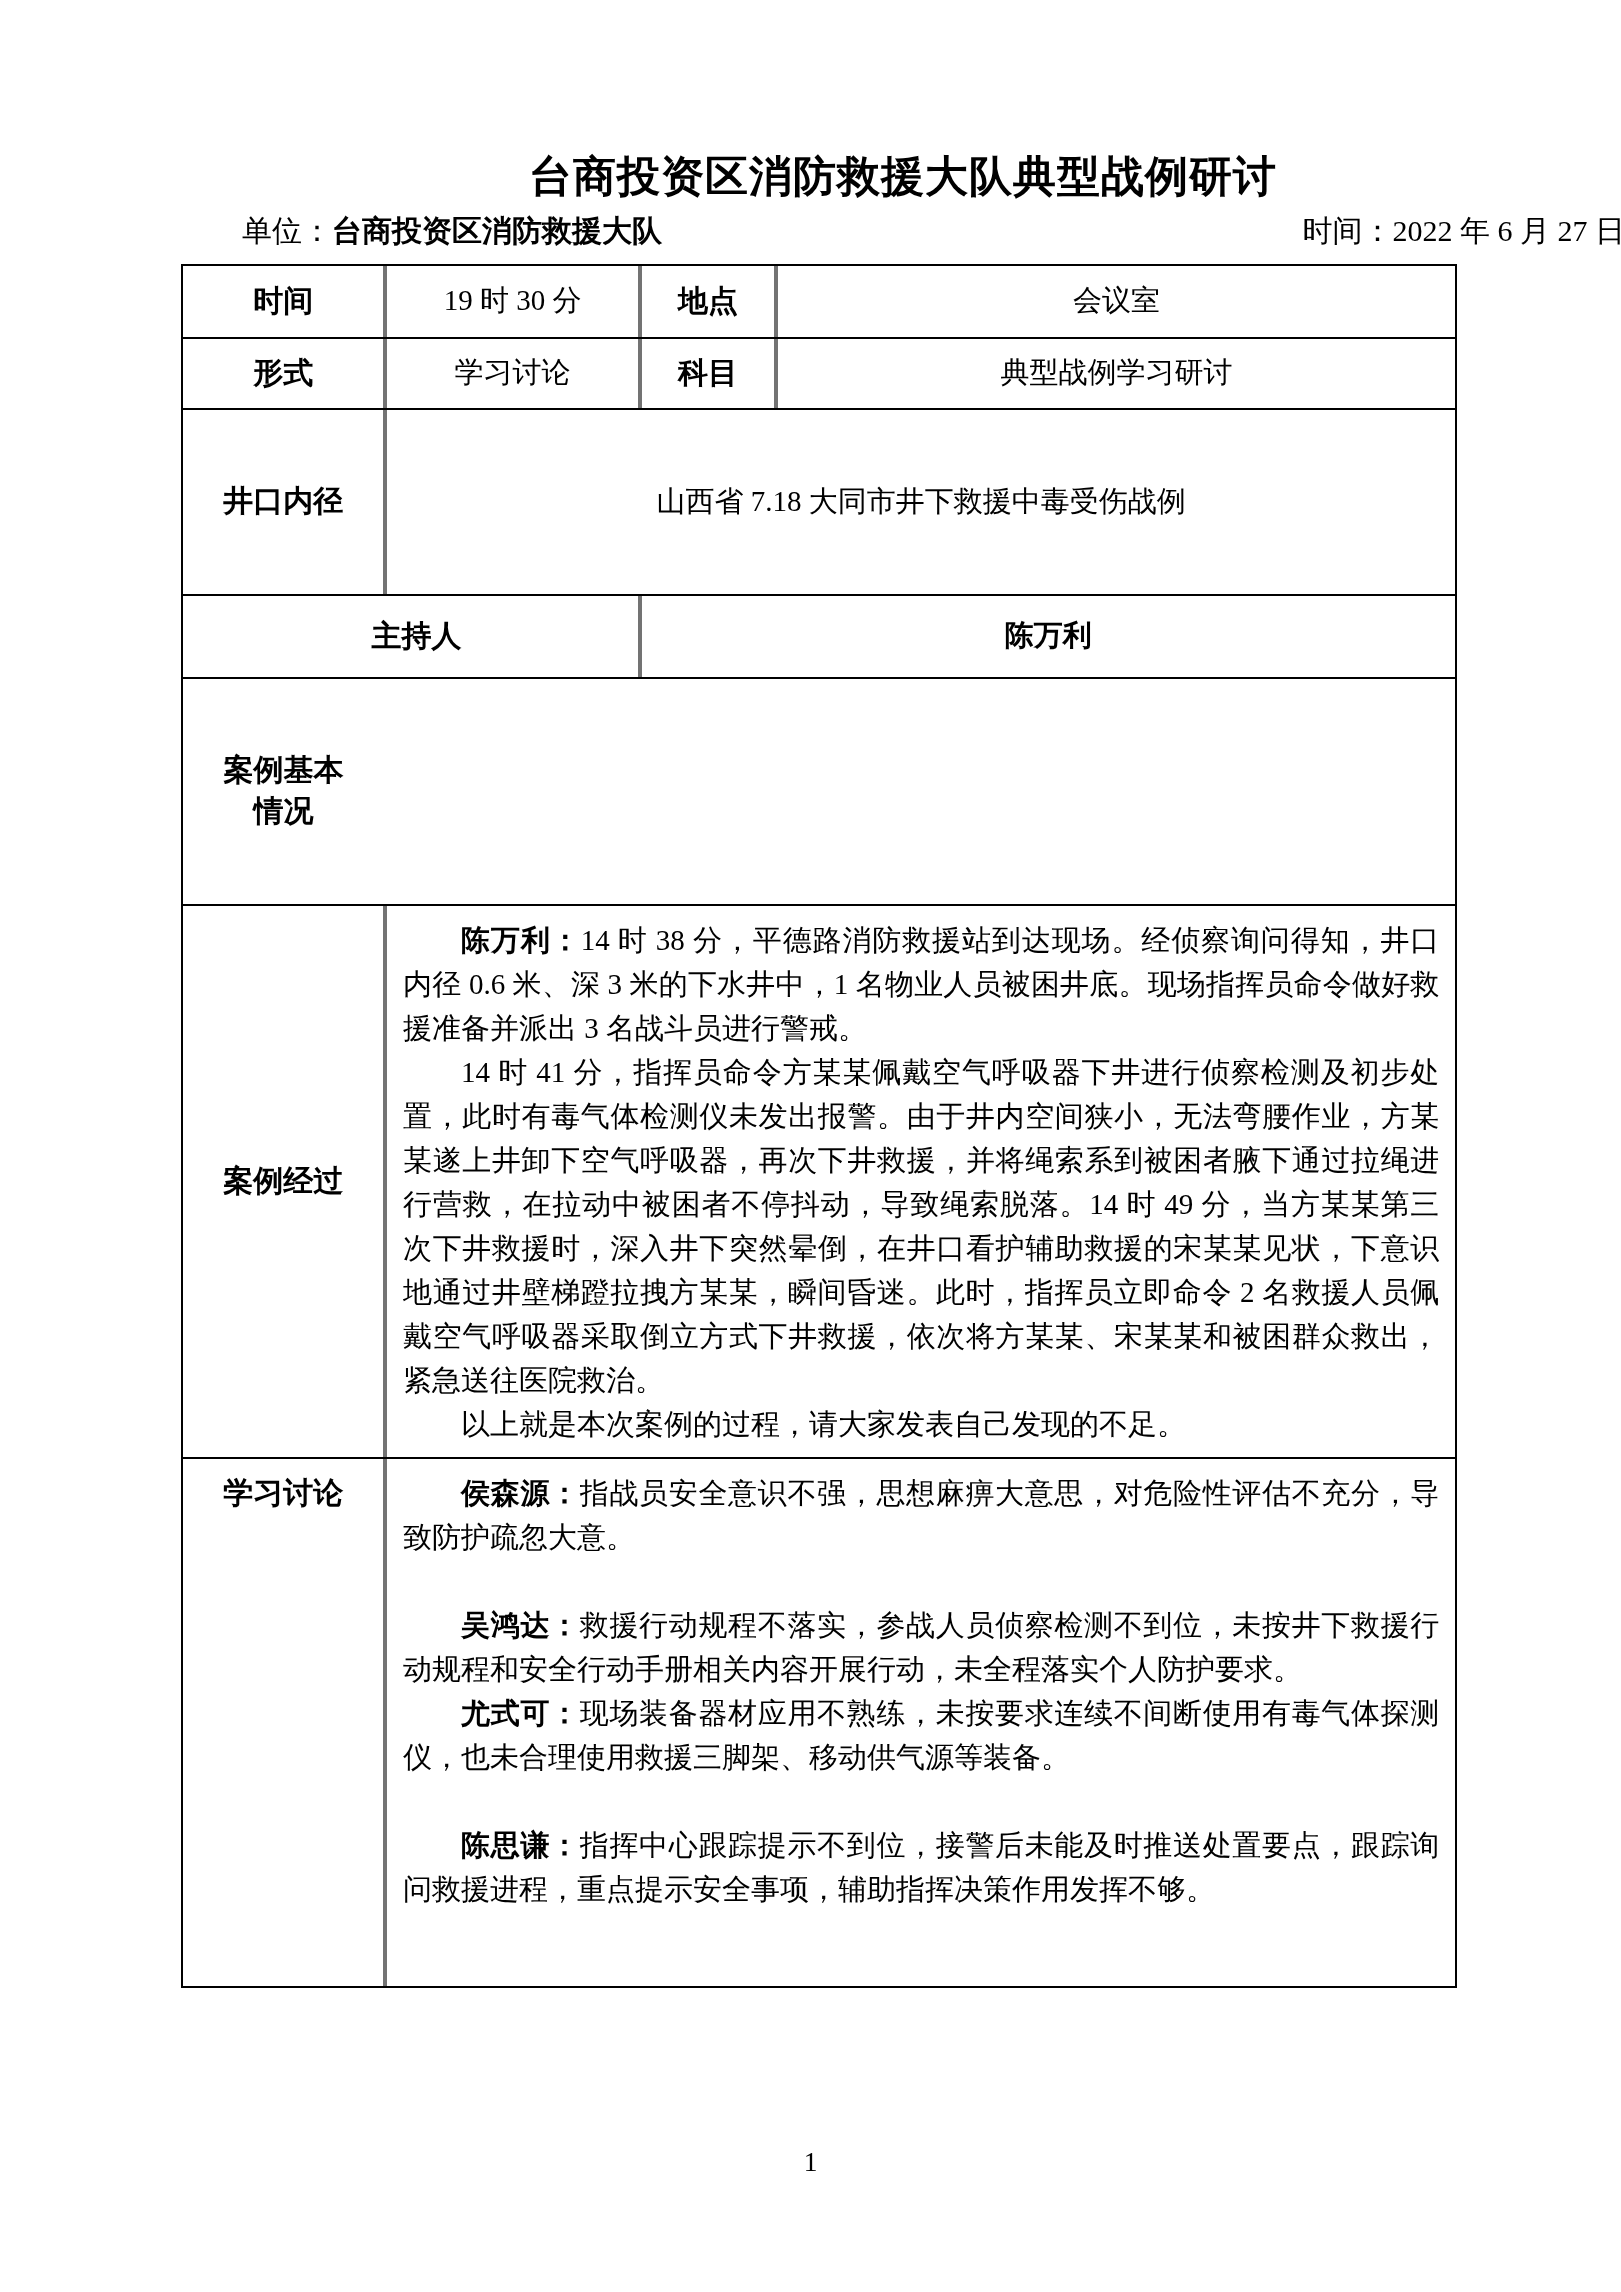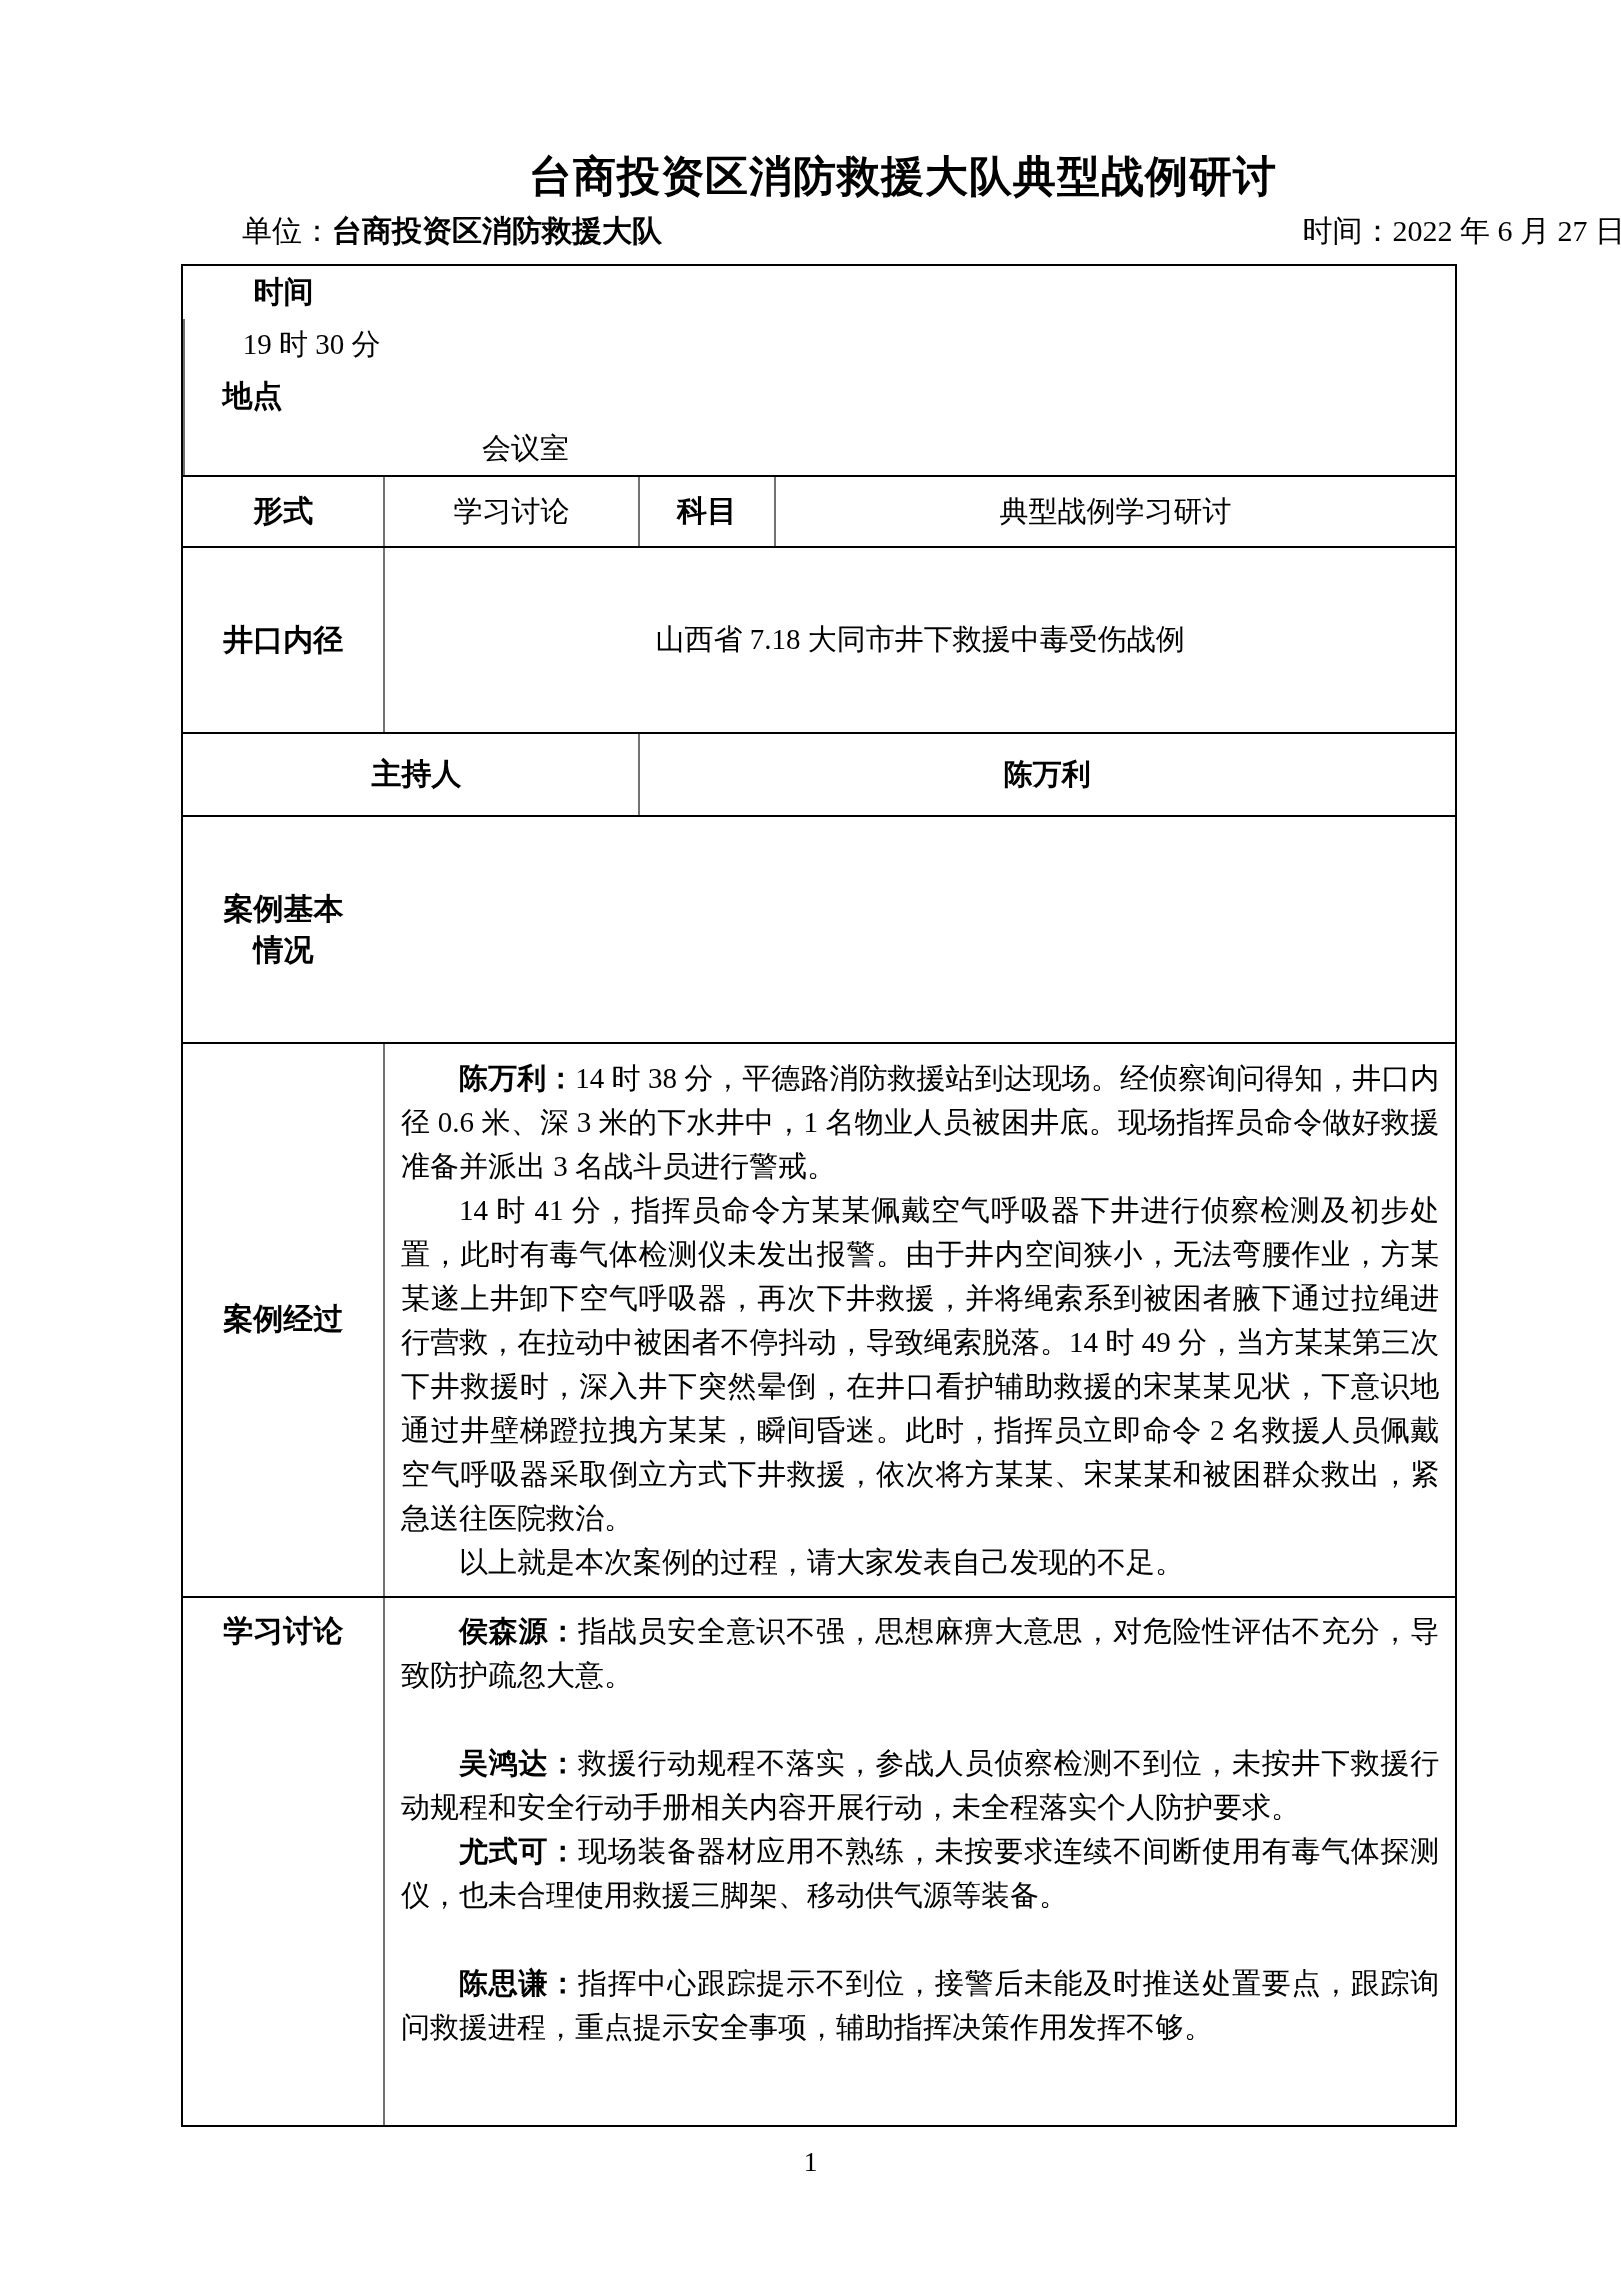--- a/index.html
+++ b/index.html
@@ -17,23 +17,23 @@
   .subtitle{
     display:flex;justify-content:space-between;align-items:flex-end;
     font-size:30px;line-height:41px;padding-left:61px;margin-bottom:13px;
   }
   .subtitle .unit b{font-weight:bold;}
   .doc-table{
     border:2.9px solid #000;width:1276px;box-sizing:border-box;
     font-size:29px;
   }
   .trow{display:flex;border-top:2px solid #000;box-sizing:border-box;}
-  .trow:first-child{border-top:none;flex-direction:column;}
+  .trow:first-child{border-top:none;}
   .cell{
-    box-sizing:border-box;border-left:2px solid #737373;
+    box-sizing:border-box;border-left:4px solid #737373;
     display:flex;align-items:center;justify-content:center;
     padding:5.9px 11.8px;
   }
   .cell:first-child{border-left:none;}
   .label-cell{
     font-weight:bold;text-align:center;white-space:pre-line;
     font-size:30px;
   }
   .c1{width:201px;}
   .c2{width:255px;}

